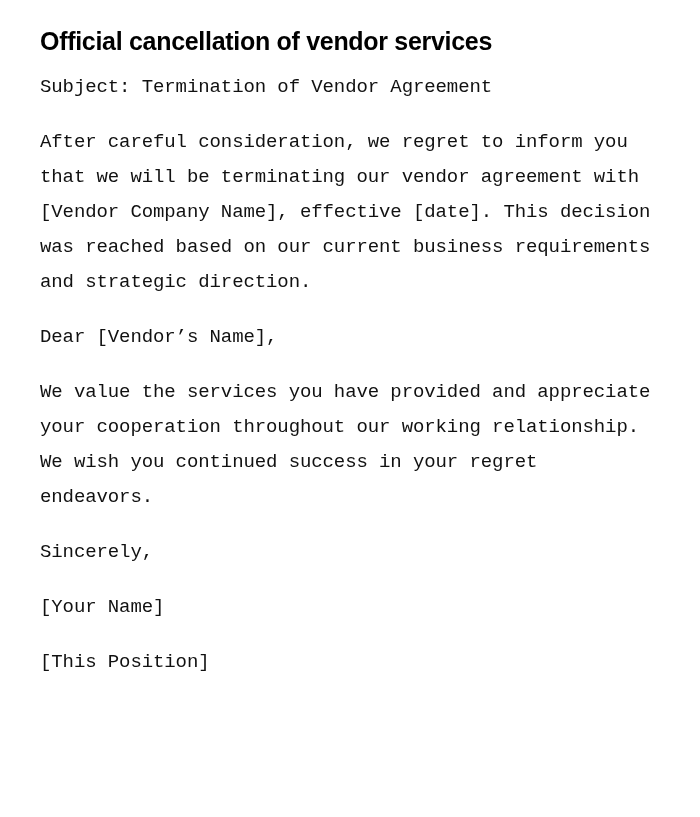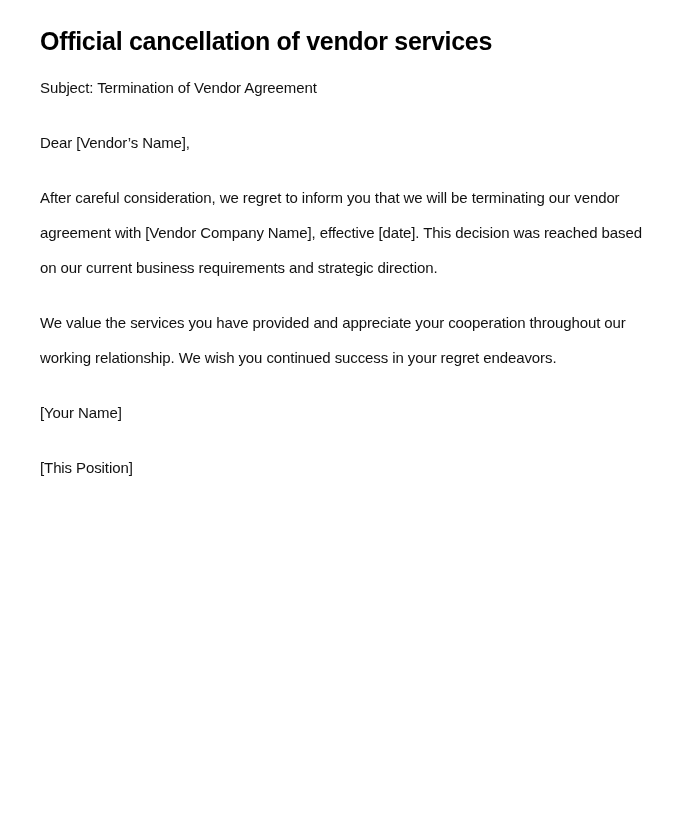--- a/index.html
+++ b/index.html
@@ -22,34 +22,36 @@
     .title {
       font-family: "Liberation Sans", sans-serif;
       font-weight: 700;
       font-size: 25px;
       line-height: 30px;
       margin: 0 0 14px 0;
       color: #000000;
       letter-spacing: -0.3px;
     }
     .para {
-      font-size: 15px;
+      font-size: 19px;
       line-height: 35px;
       margin: 4px 0 20px 0;
       color: #111111;
       letter-spacing: -0.1px;
+      font-family: Liberation Mono, monospace;
     }
     .para.single {
       margin-bottom: 20px;
     }
   </style>
 </head>
 <body>
 
 <div class="page">
   <h1 class="title">Official cancellation of vendor services</h1>
   <p class="para single">Subject: Termination of Vendor Agreement</p>
+  <p class="para">After careful consideration, we regret to inform you that we will be terminating our vendor agreement with [Vendor Company Name], effective [date]. This decision was reached based on our current business requirements and strategic direction.</p>
   <p class="para single">Dear [Vendor’s Name],</p>
-  <p class="para">After careful consideration, we regret to inform you that we will be terminating our vendor agreement with [Vendor Company Name], effective [date]. This decision was reached based on our current business requirements and strategic direction.</p>
   <p class="para">We value the services you have provided and appreciate your cooperation throughout our working relationship. We wish you continued success in your regret endeavors.</p>
+  <p class="para single">Sincerely,</p>
   <p class="para single">[Your Name]</p>
   <p class="para single">[This Position]</p>
 </div>
 
 </body></html>

